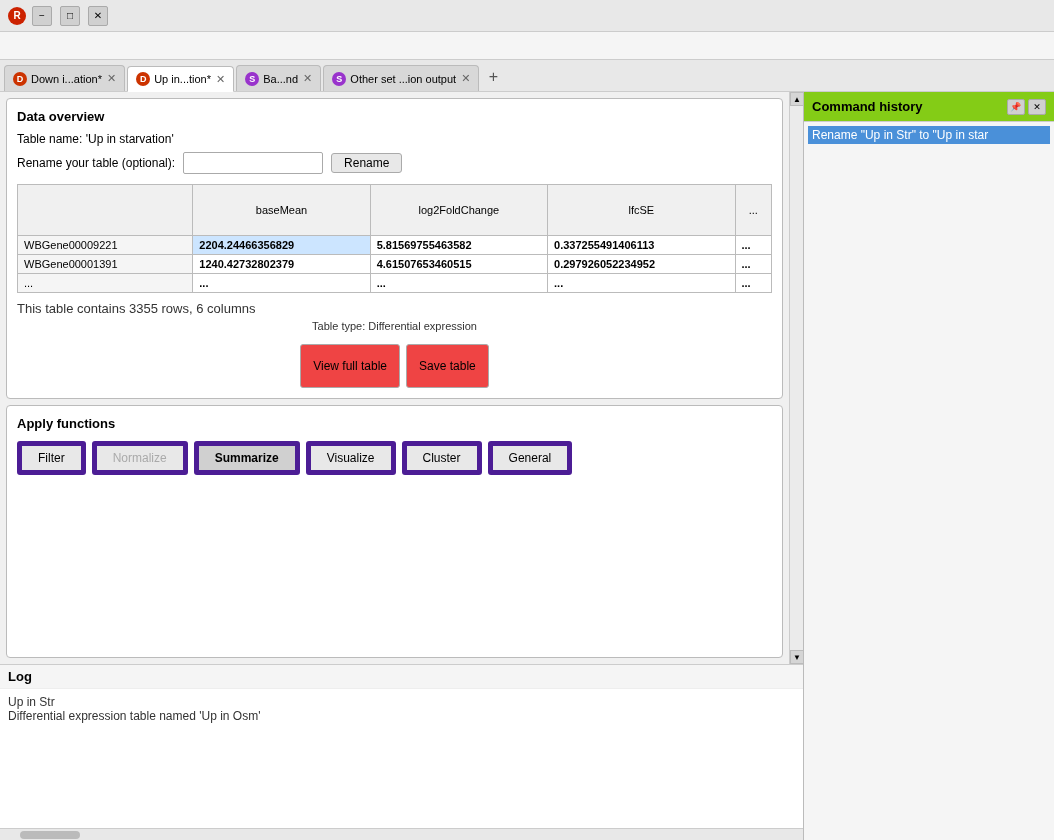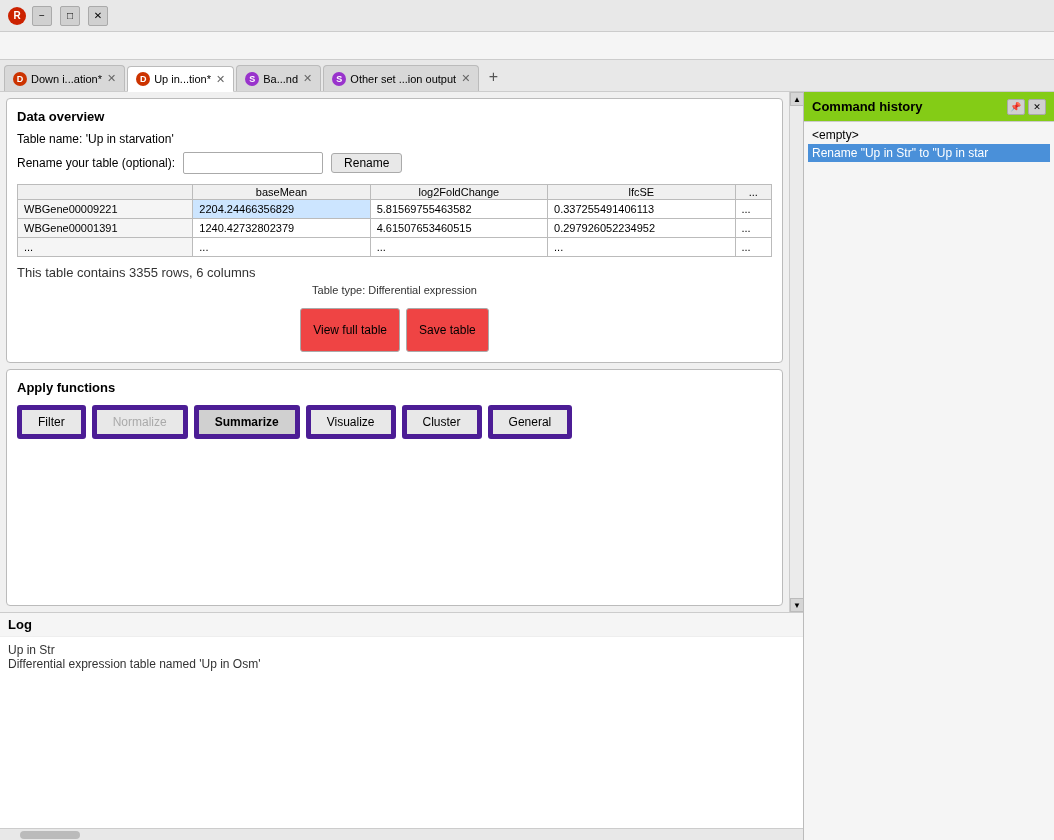--- a/index.html
+++ b/index.html
@@ -132,28 +132,29 @@
     
     .data-table {
       width: 100%;
       border-collapse: collapse;
       font-size: 11px;
       margin-bottom: 8px;
     }
     .data-table th {
       background: #f0f0f0;
       border: 1px solid #bbb;
-      padding: 1px 6px;
+      padding: 19px 6px;
       text-align: center;
       font-weight: normal;
     }
     .data-table td {
       border: 1px solid #bbb;
       padding: 3px 6px;
       text-align: left;
+      font-weight: bold;
     }
     .data-table .row-label { background: #f5f5f5; font-weight: normal; }
     .data-table .selected-cell { background: #cce5ff; }
 
     .table-info { font-size: 13px; color: #333; margin-bottom: 4px; }
     .table-type { font-size: 11px; color: #333; margin-bottom: 8px; }
     .table-actions { display: flex; justify-content: flex-end; gap: 6px; margin-top: 4px; }
     .action-btn {
       padding: 14px 12px;
       background: #ef4444;
@@ -213,21 +214,21 @@
       flex: 1;
       padding: 4px;
       overflow-y: auto;
       font-size: 12px;
     }
     .cmd-item { padding: 2px 4px; }
     .cmd-item.selected { background: #4a90d9; color: white; }
 
     
     #log-section {
-      height: 228px;
+      height: 176px;
       background: white;
       border-top: 1px solid #ccc;
       display: flex;
       flex-direction: column;
     }
     #log-header {
       padding: 4px 8px;
       font-weight: bold;
       font-size: 13px;
       border-bottom: 1px solid #eee;
@@ -414,17 +415,16 @@
     </div>
   </div>
 
   <div id="right-panel">
     <div id="cmd-history-header">
       <span class="title">Command history</span>
       <div class="ctrl-btn">📌</div>
       <div class="ctrl-btn">✕</div>
     </div>
     <div id="cmd-history-content">
-      <div class="cmd-item">&lt;empty&gt;</div>
       <div class="cmd-item selected">Rename "Up in Str" to "Up in star</div>
     </div>
   </div>
 </div>
 
 </body></html>

